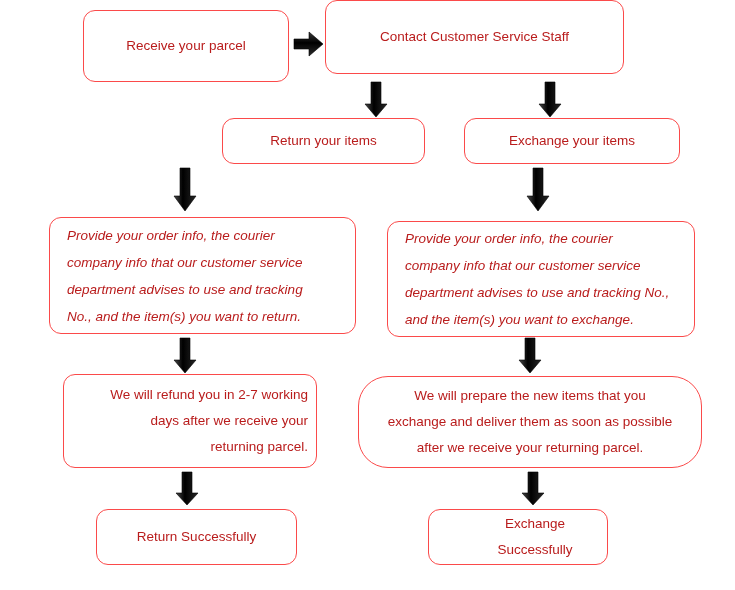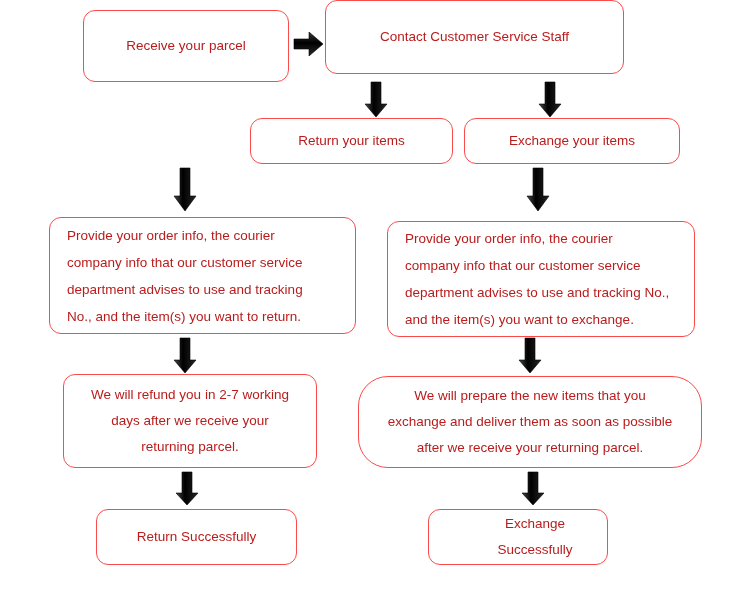--- a/index.html
+++ b/index.html
@@ -29,20 +29,21 @@
     font-size: 13.5px;
     line-height: 26px;
   }
   .node.center {
     justify-content: center;
     text-align: center;
   }
   .node.left {
     justify-content: center;
     text-align: left;
+    font-style: italic;
   }
   .node .txt {
     display: block;
     width: 100%;
     white-space: pre-line;
   }
   .node.left .txt {
     padding: 0 14px 0 17px;
   }
   .node.center .txt {
@@ -80,21 +81,21 @@
         <linearGradient id="gh1" x1="0" y1="0" x2="0" y2="1">
           <stop offset="0%" stop-color="#3a3a3a"></stop>
           <stop offset="45%" stop-color="#000000"></stop>
           <stop offset="100%" stop-color="#2b2b2b"></stop>
         </linearGradient>
       </defs>
       <polygon points="0,8 15,8 15,1 29,13 15,25 15,18 0,18" fill="url(#gh1)" stroke="#000000" stroke-width="0.6"></polygon>
     </svg>
   </div>
 
-  <div class="node center" style="left:222px; top:118px; width:203px; height:46px;margin-left:28px;">
+  <div class="node center" style="left:222px; top:118px; width:203px; height:46px;">
     <span class="txt">Return your items</span>
   </div>
 
   <div class="node center" style="left:464px; top:118px; width:216px; height:46px;">
     <span class="txt">Exchange your items</span>
   </div>
 
   <div class="arrow" style="left:364px; top:82px; width:24px; height:36px;">
     <svg width="24" height="36" viewBox="0 0 24 36">
       <defs>
@@ -145,21 +146,21 @@
       <polygon points="7,0 17,0 17,22 23,22 12,35 1,22 7,22" fill="url(#gv1)" stroke="#000000" stroke-width="0.6"></polygon>
     </svg>
   </div>
 
   <div class="arrow" style="left:518px; top:338px; width:24px; height:36px;">
     <svg width="24" height="36" viewBox="0 0 24 36">
       <polygon points="7,0 17,0 17,22 23,22 12,35 1,22 7,22" fill="url(#gv1)" stroke="#000000" stroke-width="0.6"></polygon>
     </svg>
   </div>
 
-  <div class="node center" style="left:63px; top:374px; width:254px; height:94px;">
+  <div class="node center" style="left:63px; top:374px; width:254px; height:94px;text-align:right;">
     <span class="txt">We will refund you in 2-7 working
 days after we receive your
 returning parcel.</span>
   </div>
 
   <div class="node center" style="left:358px; top:376px; width:344px; height:92px;border-radius:30px;">
     <span class="txt">We will prepare the new items that you
 exchange  and deliver them as soon as possible
 after we receive your returning parcel.</span>
   </div>

